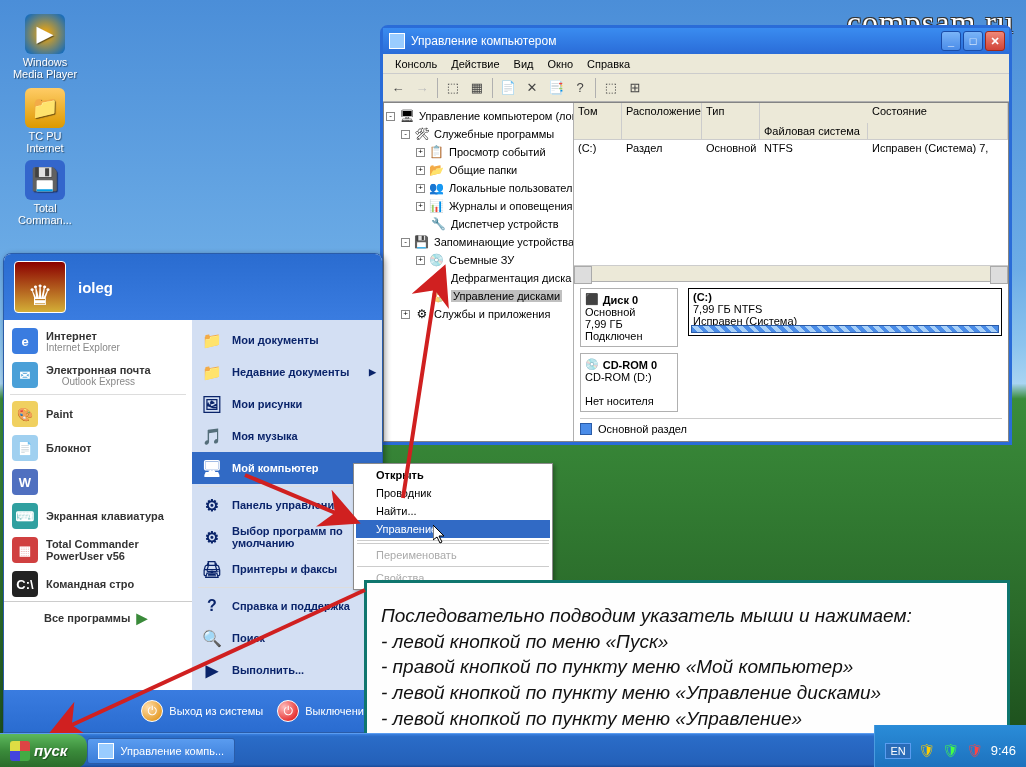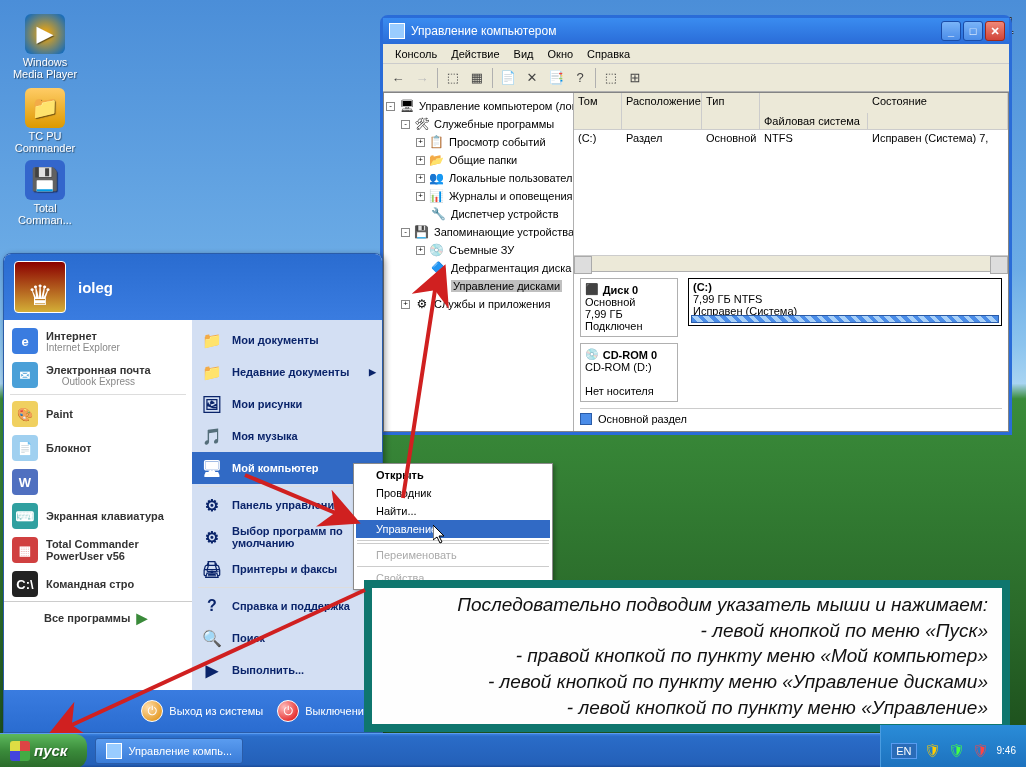--- a/index.html
+++ b/index.html
@@ -10,26 +10,26 @@
   .watermark { position: absolute; top: 4px; right: 12px; font-family: "Times New Roman", serif; font-size: 32px; color: #fff; text-shadow: 1px 1px 0 #333, -1px -1px 0 #333, 1px -1px 0 #333, -1px 1px 0 #333; letter-spacing: 1px; }
 
   
   .desktop-icon { position: absolute; width: 70px; text-align: center; color: #fff; font-size: 11px; text-shadow: 1px 1px 1px rgba(0,0,0,.5); }
   .desktop-icon .glyph { width: 40px; height: 40px; margin: 0 auto 2px; border-radius: 6px; display: flex; align-items: center; justify-content: center; font-size: 22px; }
 
   
   .taskbar { position: absolute; bottom: 0; left: 0; right: 0; height: 34px; background: linear-gradient(to bottom, #3a80e0 0%, #2a6cc8 8%, #2460b8 92%, #1a4a98 100%); display: flex; align-items: center; color: #fff; font-size: 11px; border-top: 1px solid #5a9cf0; }
   .start-btn { height: 34px; padding: 0 20px 0 10px; display: flex; align-items: center; gap: 4px; background: linear-gradient(to bottom, #5cb85c 0%, #3a8a3a 50%, #2a6a2a 100%); border-radius: 0 12px 12px 0; font-weight: bold; font-style: italic; font-size: 15px; cursor: pointer; text-shadow: 1px 1px 1px rgba(0,0,0,.4); }
   .start-btn .flag { width: 20px; height: 20px; background: conic-gradient(from 0deg, #d44 0 25%, #4a4 25% 50%, #44d 50% 75%, #dd4 75% 100%); border-radius: 3px; }
-  .task-btn { height: 26px; margin-left: 8px; padding: 0 10px; background: linear-gradient(to bottom, #5a9cf0, #3a7cd8); border: 1px solid #2a5ca8; border-radius: 3px; display: flex; align-items: center; gap: 6px; cursor: pointer; }
+  .task-btn { height: 26px; padding: 0 10px; background: linear-gradient(to bottom, #5a9cf0, #3a7cd8); border: 1px solid #2a5ca8; border-radius: 3px; display: flex; align-items: center; gap: 6px; cursor: pointer; }
   .task-btn .ticon { width: 16px; height: 16px; background: #9cf; border: 1px solid #fff; }
   .systray { margin-left: auto; height: 52px; padding: 0 10px; display: flex; align-items: center; gap: 8px; background: linear-gradient(to bottom, #2a8cd8, #1a6cb8); border-left: 1px solid #4a9ce0; }
   .lang { background: #2a6cb8; color: #fff; padding: 1px 4px; font-size: 11px; border: 1px solid #5a9cf0; }
   .tray-icon { width: 16px; height: 16px; display: flex; align-items: center; justify-content: center; font-size: 13px; }
-  .clock { font-size: 10px; }
+  .clock { font-size: 13px; }
 
   
   .start-menu { position: absolute; left: 3px; bottom: 34px; width: 380px; background: #fff; border: 1px solid #2a5ca8; border-radius: 8px 8px 0 0; box-shadow: 2px 2px 6px rgba(0,0,0,.4); overflow: hidden; }
   .sm-header { height: 66px; background: linear-gradient(to bottom, #2a6cd0, #3a7ce0); display: flex; align-items: center; gap: 12px; padding: 0 10px; color: #fff; }
   .sm-avatar { width: 52px; height: 52px; background: linear-gradient(to bottom, #8b0000, #d4af37); border: 1px solid #fff; border-radius: 4px; display: flex; align-items: flex-end; justify-content: center; font-size: 28px; }
   .sm-user { font-size: 15px; font-weight: bold; }
   .sm-body { display: flex; }
   .sm-left { width: 188px; background: #fff; padding: 4px 0; }
   .sm-right { width: 190px; background: #d3dff3; padding: 4px 0; }
   .sm-item { display: flex; align-items: center; gap: 8px; padding: 4px 6px 4px 8px; font-size: 11px; color: #333; cursor: pointer; }
@@ -51,21 +51,21 @@
 
   
   .context-menu { position: absolute; left: 353px; top: 463px; width: 200px; background: #fff; border: 1px solid #8a8a8a; box-shadow: 2px 2px 4px rgba(0,0,0,.3); padding: 2px; font-size: 11px; }
   .cm-item { padding: 3px 20px; cursor: pointer; }
   .cm-item:hover, .cm-item.hover { background: #316ac5; color: #fff; }
   .cm-item.bold { font-weight: bold; }
   .cm-item.disabled { color: #aaa; cursor: default; }
   .cm-sep { height: 1px; background: #ccc; margin: 2px 1px; }
 
   
-  .mmc { position: absolute; left: 380px; top: 15px; width: 632px; height: 420px; border: 3px solid #2a6cd8; border-radius: 8px 8px 0 0; background: #ece9d8; display: flex; flex-direction: column; }
+  .mmc { position: absolute; left: 380px; top: 25px; width: 632px; height: 420px; border: 3px solid #2a6cd8; border-radius: 8px 8px 0 0; background: #ece9d8; display: flex; flex-direction: column; }
   .mmc-title { height: 26px; background: linear-gradient(to bottom, #3a8cf0, #2a6cd8); display: flex; align-items: center; padding: 0 4px 0 6px; color: #fff; font-size: 12px; gap: 6px; }
   .mmc-title .ticon2 { width: 16px; height: 16px; background: #9cf; border: 1px solid #fff; }
   .win-btns { margin-left: auto; display: flex; gap: 2px; }
   .win-btn { width: 20px; height: 20px; background: linear-gradient(to bottom, #7ab4f8, #4a8ce8); border: 1px solid #1a4ca8; border-radius: 3px; display: flex; align-items: center; justify-content: center; color: #fff; font-size: 11px; font-weight: bold; cursor: pointer; }
   .win-btn.close { background: linear-gradient(to bottom, #f08878, #d04438); border-color: #a02818; }
   .mmc-menu { height: 20px; background: #ece9d8; display: flex; align-items: center; gap: 2px; padding: 0 6px; font-size: 11px; border-bottom: 1px solid #ccc; }
   .mmc-menu span { padding: 2px 6px; cursor: pointer; }
   .mmc-tb { height: 28px; display: flex; align-items: center; gap: 2px; padding: 0 4px; border-bottom: 1px solid #b0b0b0; background: #ece9d8; }
   .tbtn { width: 22px; height: 22px; display: flex; align-items: center; justify-content: center; font-size: 13px; color: #444; cursor: pointer; border: 1px solid transparent; }
   .tb-sep { width: 1px; height: 20px; background: #b0b0b0; margin: 0 2px; }
@@ -88,21 +88,21 @@
   .vol-row { display: flex; gap: 10px; margin-bottom: 6px; }
   .vol-info { width: 98px; border: 1px solid #b0b0b0; padding: 4px; background: #fff; }
   .vol-info .dname { font-weight: bold; }
   .vol-bar { flex: 1; border: 1px solid #000; height: 48px; position: relative; background: #fff; }
   .vol-bar .vlabel { position: absolute; top: 2px; left: 4px; font-size: 11px; }
   .vol-bar .stripe { position: absolute; left: 2px; right: 2px; top: 18px; bottom: 2px; background: repeating-linear-gradient(45deg, #4a8ce8 0 4px, #a8d0f8 4px 8px); border: 1px solid #2a5ca8; }
   .vol-legend { display: flex; align-items: center; gap: 6px; font-size: 11px; padding-top: 4px; border-top: 1px solid #ccc; }
   .leg-box { width: 12px; height: 12px; background: #4a8ce8; border: 1px solid #2a5ca8; }
 
   
-  .instr { position: absolute; left: 364px; top: 580px; width: 646px; border: 8px solid #0f766e; background: #fefefe; padding: 4px 14px; font-family: "Times New Roman", serif; font-size: 19px; font-style: italic; color: #111; line-height: 1.35; text-align: right; }
+  .instr { position: absolute; left: 364px; top: 580px; width: 646px; border: 3px solid #0f766e; background: #fefefe; padding: 20px 14px; font-family: "Times New Roman", serif; font-size: 19px; font-style: italic; color: #111; line-height: 1.35; }
 
   
   .arrows { position: absolute; inset: 0; pointer-events: none; }
 
   
   .recycle-icon { position: absolute; right: 30px; bottom: 80px; width: 60px; text-align: center; color: #fff; font-size: 11px; text-shadow: 1px 1px 1px rgba(0,0,0,.5); }
 
   
   .cursor { position: absolute; left: 433px; top: 525px; width: 14px; height: 20px; pointer-events: none; z-index: 10; }
 </style>
@@ -110,21 +110,21 @@
 <body>
 
 <div class="watermark">compsam.ru</div>
 
 <div class="desktop-icon" style="left:10px; top:14px">
   <div class="glyph" style="background:radial-gradient(circle,#fa0,#06c);">▶</div>
   <span>Windows Media Player</span>
 </div>
 <div class="desktop-icon" style="left:10px; top:88px">
   <div class="glyph" style="background:linear-gradient(to bottom,#fc6,#d90);">📁</div>
-  <span>TC PU Commander</span>
+  <span>TC PU Internet</span>
 </div>
 <div class="desktop-icon" style="left:10px; top:160px">
   <div class="glyph" style="background:#36c;">💾</div>
   <span>Total Comman...</span>
 </div>
 
 <div class="recycle-icon">
   <div class="glyph" style="font-size:36px;">🗑</div>
   <span>Корзина</span>
 </div>

